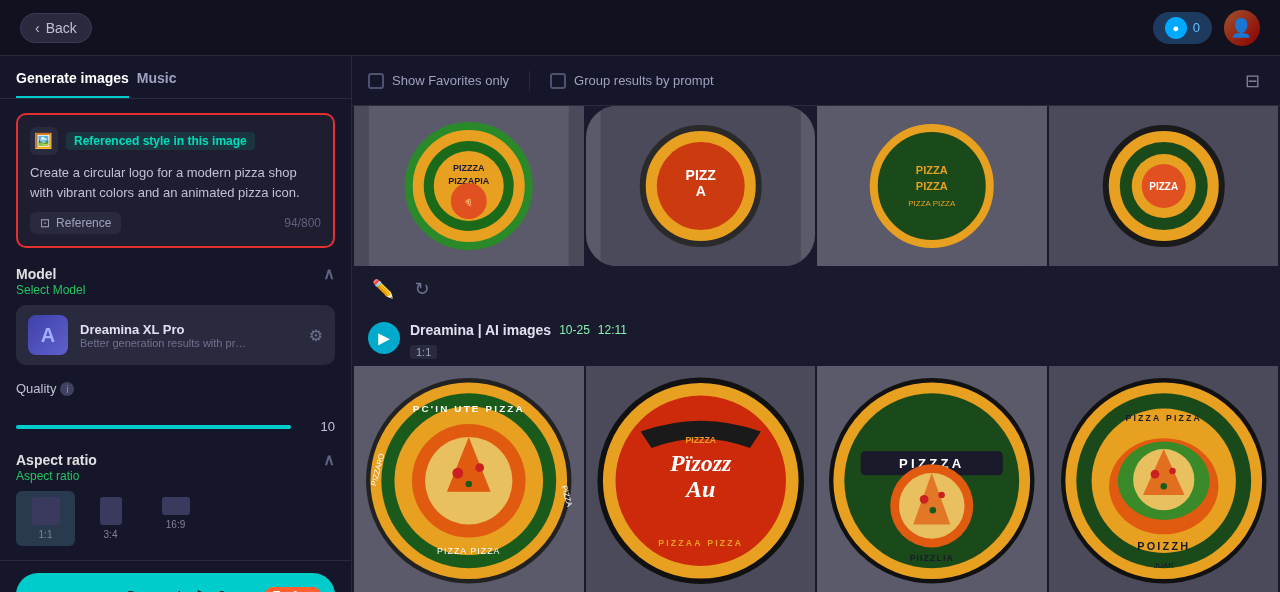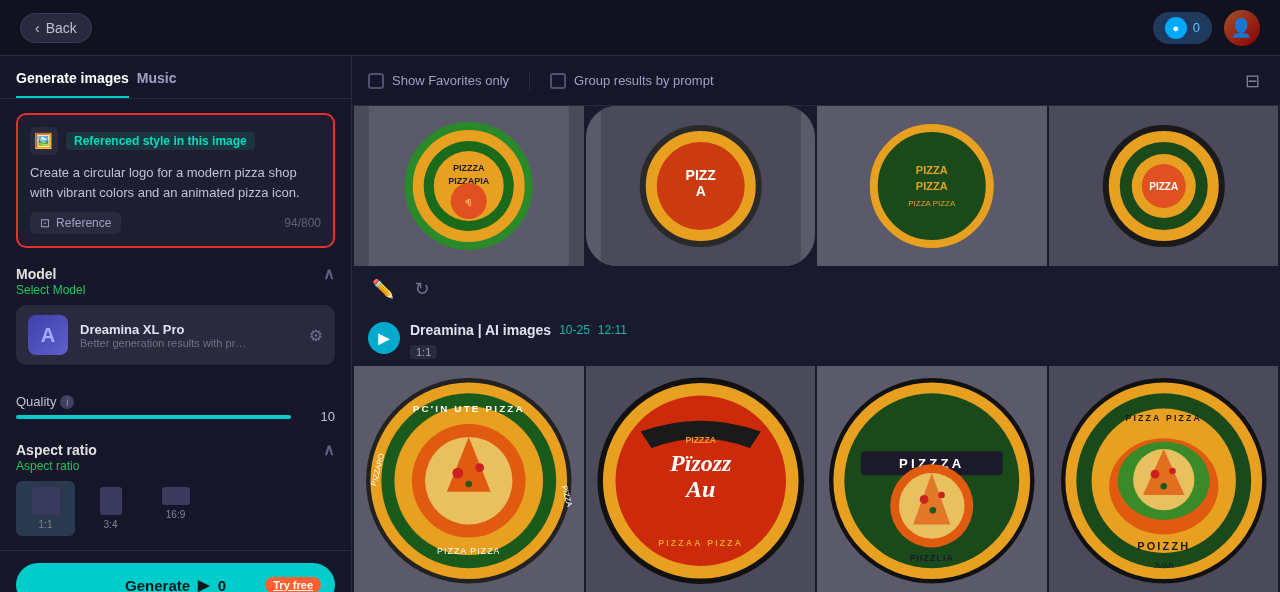--- a/index.html
+++ b/index.html
@@ -231,38 +231,37 @@
       display: flex;
       align-items: center;
       gap: 8px;
     }
     .quality-label {
       display: flex;
       align-items: flex-end;
       gap: 4px;
       font-size: 13px;
       color: #c0c0d8;
-      margin-top: 13px;
     }
     .info-icon {
       width: 14px;
       height: 14px;
       background: #404060;
       border-radius: 50%;
       display: flex;
       align-items: center;
       justify-content: center;
       font-size: 10px;
       color: #9090b0;
     }
     .slider-row {
       display: flex;
       align-items: center;
       gap: 24px;
-      margin-top: 0;
+      margin-top: 23px;
     }
     .slider {
       flex: 1;
       height: 4px;
       background: #3a3a5e;
       border-radius: 2px;
       position: relative;
       cursor: pointer;
     }
     .slider-fill {
@@ -455,21 +454,21 @@
       gap: 8px;
       margin-bottom: 4px;
     }
     .result-title {
       font-size: 14px;
       font-weight: 700;
       color: #e0e0f0;
     }
     .result-time {
       font-size: 12px;
-      color: #14b8a6;
+      color: #86efac;
     }
     .result-prompt-text {
       font-size: 12px;
       color: #a0a0c0;
       line-height: 1.5;
     }
     .ref-badge-inline {
       display: inline-block;
       background: #00ccaa22;
       color: #00ddbb;

